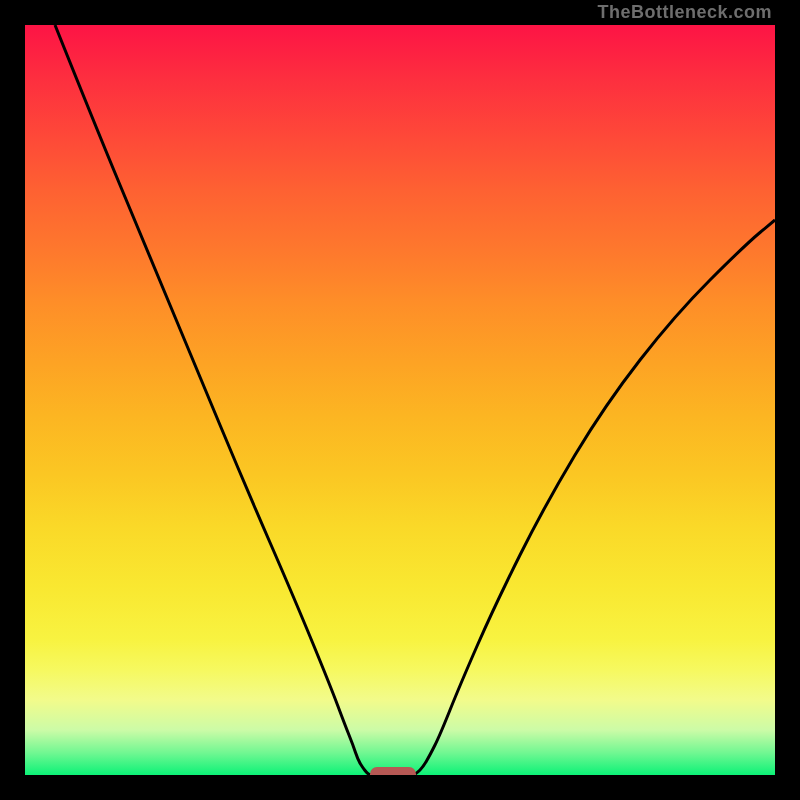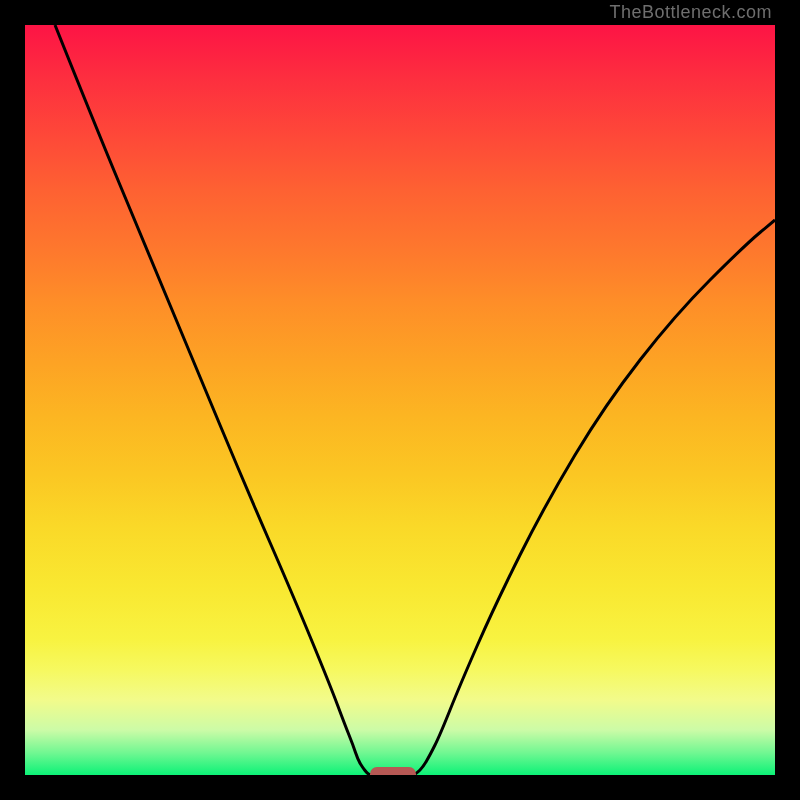--- a/index.html
+++ b/index.html
@@ -6,20 +6,21 @@
       margin: 0;
       padding: 0;
       width: 800px;
       height: 800px;
       background: #000000;
     }
     .container {
       position: relative;
       width: 800px;
       height: 800px;
+      font-weight: bold;
     }
     .border-frame {
       position: absolute;
       top: 0;
       left: 0;
       width: 800px;
       height: 800px;
       background: #000000;
     }
     .plot-area {

